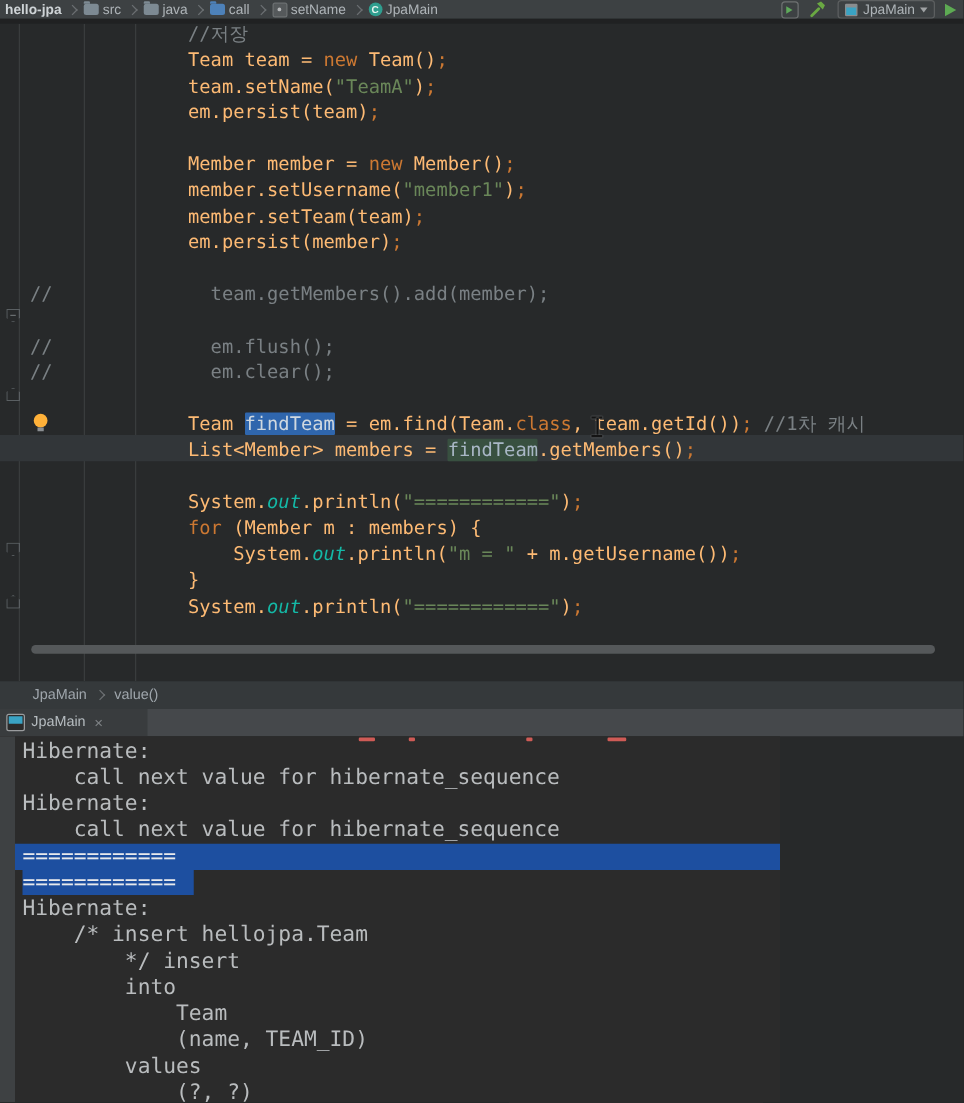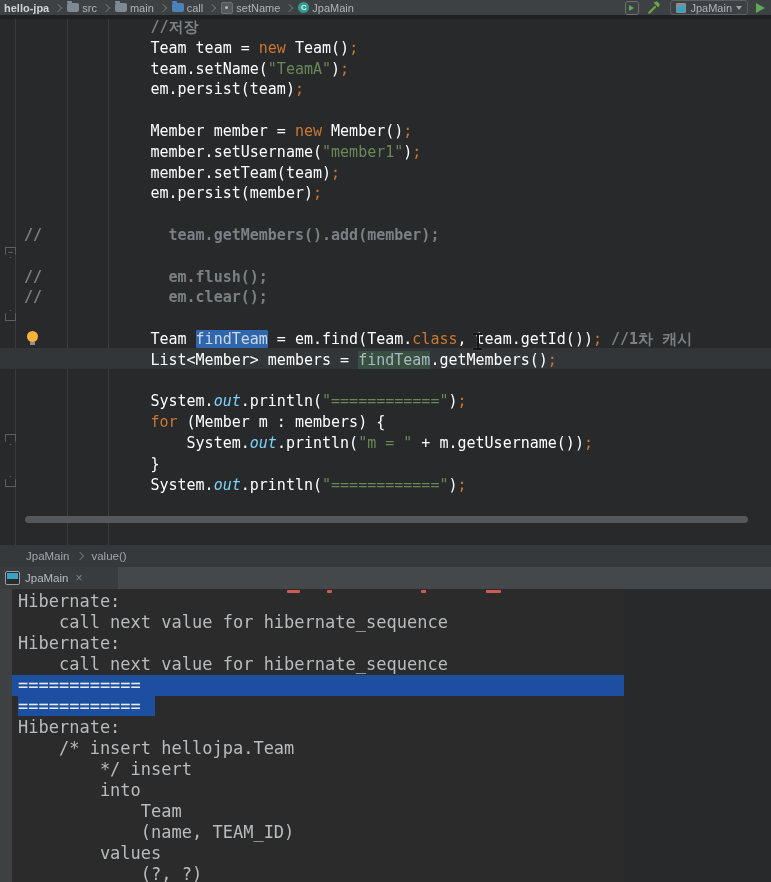--- a/index.html
+++ b/index.html
@@ -35,22 +35,22 @@
   .playbtn{width:0;height:0;border-left:9px solid #5daa53;border-top:5.5px solid transparent;
            border-bottom:5.5px solid transparent;}
   .strip{position:absolute;top:15px;left:0;width:771px;height:4px;background:#202122;}
   
   .editor{position:absolute;top:19px;left:0;width:771px;height:526px;background:#27292a;overflow:hidden;}
   .vline{position:absolute;top:0;bottom:0;width:1px;background:#393c3d;}
   .cur-line{position:absolute;left:0;width:771px;height:21px;background:#323639;}
   .code{position:absolute;top:-2px;left:24px;font-family:"DejaVu Sans Mono",monospace;
         font-size:15px;line-height:20.8px;white-space:pre;}
   .code-line{height:20.8px;}
-  .tk-p{color:#ffffff;} .tk-k{color:#cc7832;text-align:right;} .tk-s{color:#6a8759;}
-  .tk-c{color:#7a8084;font-weight:bold;} .tk-f{color:#7dd3fc;font-style:italic;}
+  .tk-p{color:#fdba74;} .tk-k{color:#cc7832;text-align:right;} .tk-s{color:#6a8759;}
+  .tk-c{color:#7a8084;} .tk-f{color:#14b8a6;font-style:italic;}
   .tk-hb{color:#cfd8e0;background:#2f66ad;border-radius:1px;}
   .tk-hg{color:#a9b7c6;background:#385040;border-radius:1px;}
   .fold{position:absolute;left:5px;width:11px;height:11px;border:1px solid #5a5f62;
         color:#8a8f92;font-size:9px;line-height:9px;text-align:center;background:#27292a;box-sizing:border-box;}
   .fold.start{clip-path:polygon(0 0,100% 0,100% 68%,50% 100%,0 68%);}
   .fold.end{clip-path:polygon(50% 0,100% 32%,100% 100%,0 100%,0 32%);}
   .bulb{position:absolute;width:11px;height:11px;border-radius:50%;background:#ffb139;}
   .bulb:after{content:"";position:absolute;left:3px;bottom:-3px;width:5px;height:3px;background:#8b8f92;}
   .ibeam{position:absolute;width:9px;height:17px;}
   .ibeam i{position:absolute;left:3.5px;top:1px;bottom:1px;width:2px;background:#141414;box-shadow:0 0 1px #9aa0a4;}
@@ -87,21 +87,21 @@
   <div class="topbar">
     <span class="crumb crumb-root">hello-jpa</span>
     <span class="chev"></span>
     <span class="crumb">
       <span class="folder"></span>
       <span>src</span>
     </span>
     <span class="chev"></span>
     <span class="crumb">
       <span class="folder"></span>
-      <span>main</span>
+      <span>java</span>
     </span>
     <span class="chev"></span>
     <span class="crumb">
       <span class="folder java"></span>
       <span>call</span>
     </span>
     <span class="chev"></span>
     <span class="crumb">
       <span class="pkg"></span>
       <span>setName</span>

